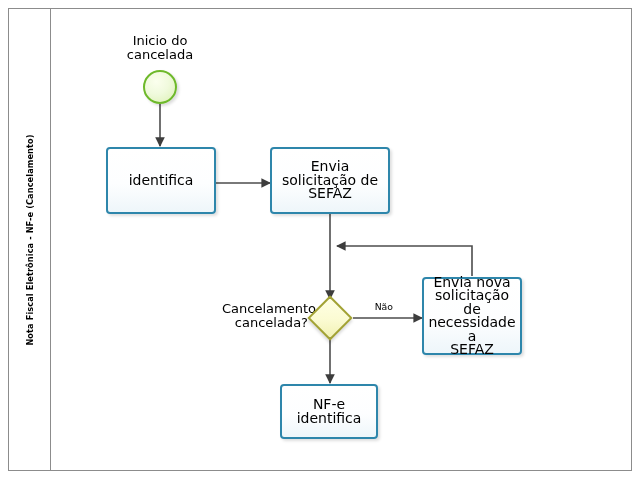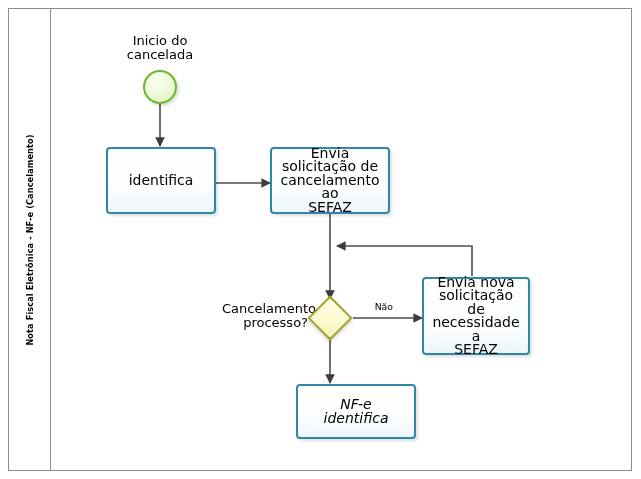--- a/index.html
+++ b/index.html
@@ -178,41 +178,40 @@
 
 <div class="node task" style="left:106px; top:147px; width:110px; height:67px;">
   <span>
     <span>identifica</span>
   </span>
 </div>
 
 <div class="node task" style="left:270px; top:147px; width:120px; height:67px;">
   <span>
     <span>Envia solicitação de</span>
-    <span>cancelamento ao</span>
     <span>SEFAZ</span>
   </span>
 </div>
 
 <div class="gw-label" style="left:222px; top:302px; width:86px;">
   <div>Cancelamento</div>
-  <div>processo?</div>
+  <div>cancelada?</div>
 </div>
 
 <div class="node gateway" style="left:314px; top:302px;"></div>
 
 <div class="flow-label" style="left:363px; top:300px; width:30px;">Não</div>
 
-<div class="node task" style="left:422px; top:277px; width:108px; height:78px;">
+<div class="node task" style="left:422px; top:277px; width:100px; height:78px;">
   <span>
     <span>Envia nova</span>
     <span>solicitação de</span>
     <span>necessidade a</span>
     <span>SEFAZ</span>
   </span>
 </div>
 
-<div class="node task" style="left:296px; top:384px; width:120px; height:55px;font-style:italic;">
+<div class="node task" style="left:280px; top:384px; width:98px; height:55px;">
   <span>
     <span>NF-e</span>
     <span>identifica</span>
   </span>
 </div>
 
 </body></html>

